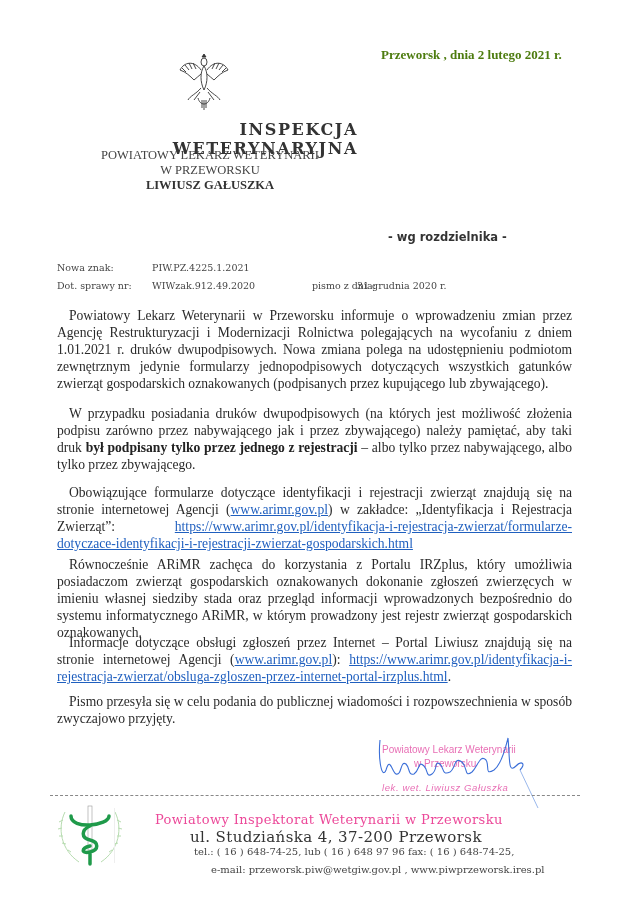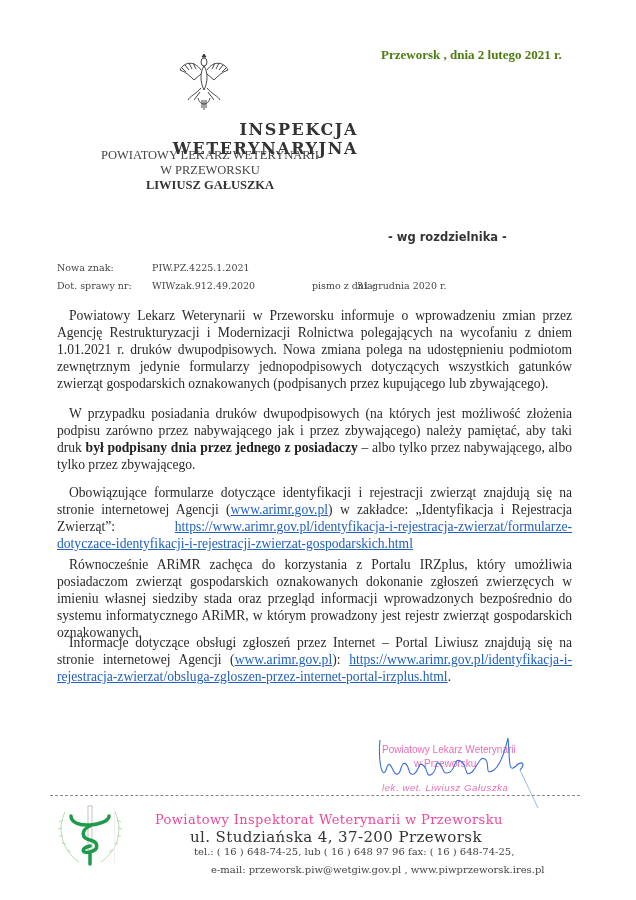--- a/index.html
+++ b/index.html
@@ -89,28 +89,29 @@
 
   <div class="meta mono m-label1">Nowa znak:</div>
   <div class="meta mono m-val1">PIW.PZ.4225.1.2021</div>
   <div class="meta mono m-label2">Dot. sprawy nr:</div>
   <div class="meta mono m-val2">WIWzak.912.49.2020</div>
   <div class="meta mono m-label3">pismo z dnia:</div>
   <div class="meta mono m-val3">31 grudnia 2020 r.</div>
 
   <div class="para serif p1">Powiatowy Lekarz Weterynarii w Przeworsku informuje o wprowadzeniu zmian przez Agencję Restrukturyzacji i Modernizacji Rolnictwa polegających na wycofaniu z dniem 1.01.2021 r. druków dwupodpisowych. Nowa zmiana polega na udostępnieniu  podmiotom zewnętrznym jedynie formularzy jednopodpisowych dotyczących wszystkich gatunków zwierząt gospodarskich oznakowanych (podpisanych przez kupującego lub zbywającego).</div>
 
-  <div class="para serif p2"><span>W przypadku posiadania druków dwupodpisowych (na których jest możliwość złożenia podpisu zarówno przez nabywającego jak i przez zbywającego) należy pamiętać, aby taki druk </span><b>był podpisany dnia przez jednego z posiadaczy</b><span> – albo tylko przez nabywającego, albo tylko przez zbywającego.</span></div>
+  <div class="para serif p2"><span>W przypadku posiadania druków dwupodpisowych (na których jest możliwość złożenia podpisu zarówno przez nabywającego jak i przez zbywającego) należy pamiętać, aby taki druk </span><b>był podpisany tylko przez jednego z rejestracji</b><span> – albo tylko przez nabywającego, albo tylko przez zbywającego.</span></div>
 
   <div class="para serif p3"><span>Obowiązujące formularze dotyczące identyfikacji i rejestracji zwierząt znajdują się na stronie internetowej Agencji (</span><span class="link">www.arimr.gov.pl</span><span>) w zakładce: „Identyfikacja i Rejestracja Zwierząt”: </span><span class="link">https://www.arimr.gov.pl/identyfikacja-i-rejestracja-zwierzat/formularze-dotyczace-identyfikacji-i-rejestracji-zwierzat-gospodarskich.html</span></div>
 
   <div class="para serif p4">Równocześnie ARiMR zachęca do korzystania z Portalu IRZplus, który umożliwia posiadaczom zwierząt gospodarskich oznakowanych dokonanie zgłoszeń zwierzęcych w imieniu własnej siedziby stada oraz przegląd informacji wprowadzonych bezpośrednio do systemu informatycznego ARiMR, w którym prowadzony jest rejestr zwierząt gospodarskich oznakowanych.</div>
 
   <div class="para serif p5"><span>Informacje dotyczące obsługi zgłoszeń przez Internet – Portal Liwiusz znajdują się na stronie internetowej Agencji (</span><span class="link">www.arimr.gov.pl</span><span>): </span><span class="link">https://www.arimr.gov.pl/identyfikacja-i-rejestracja-zwierzat/obsluga-zgloszen-przez-internet-portal-irzplus.html</span><span>.</span></div>
 
+  <div class="para serif p6">Pismo przesyła się w celu podania do publicznej wiadomości i rozpowszechnienia w sposób zwyczajowo przyjęty.</div>
 
   <div class="sig-area">
     <div class="stamp-line stamp1">Powiatowy Lekarz Weterynarii</div>
     <div class="stamp-line stamp2">w Przeworsku</div>
     <div class="stamp-line stamp3">lek. wet. Liwiusz Gałuszka</div>
     <svg width="190" height="80" viewBox="0 0 190 80" style="position:absolute;left:0;top:0;">
       <path d="M10 10 C8 30 12 50 16 40 C20 26 22 42 26 44 C32 46 30 30 36 34 C40 38 38 46 44 44 C50 40 48 30 54 36 C58 40 56 48 62 44 C68 40 64 30 70 34 C74 38 72 46 80 42 C86 38 84 26 92 32 C98 38 94 48 102 42 C108 36 110 24 116 30 C120 36 114 46 124 40 C132 34 136 16 138 8 C140 30 138 44 146 36 C152 30 156 34 150 40" fill="none" stroke="#3b6fd8" stroke-width="1.1"></path>
       <path d="M150 40 L168 78" fill="none" stroke="#7fa4e6" stroke-width="0.8"></path>
     </svg>
   </div>

